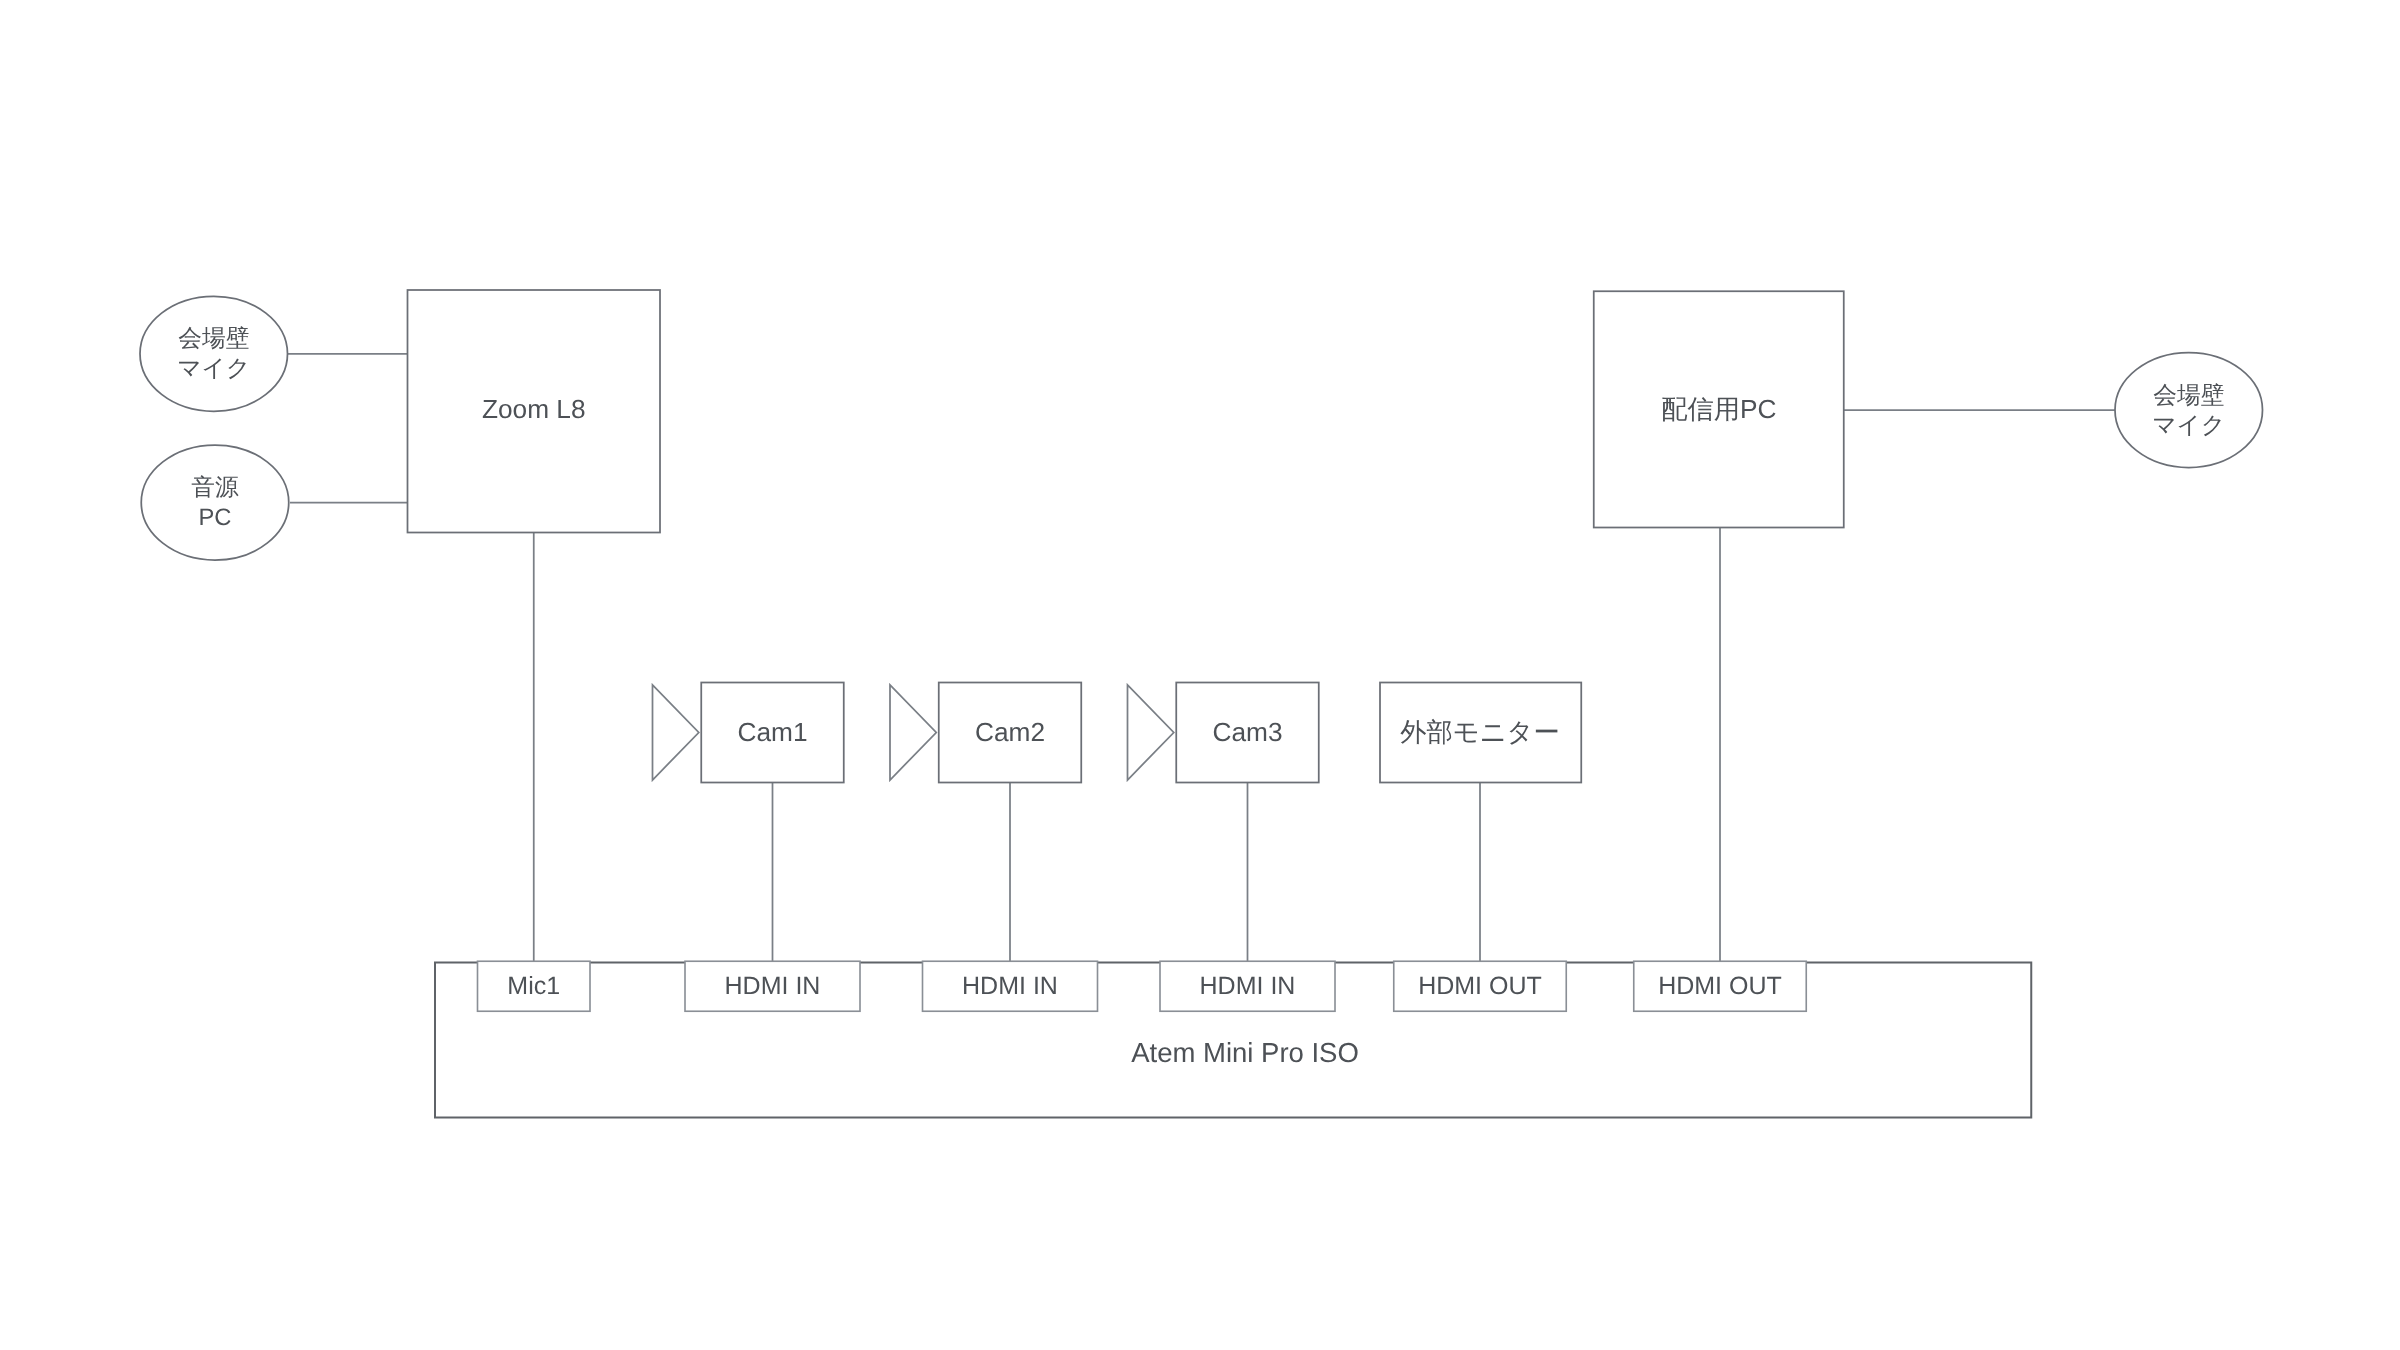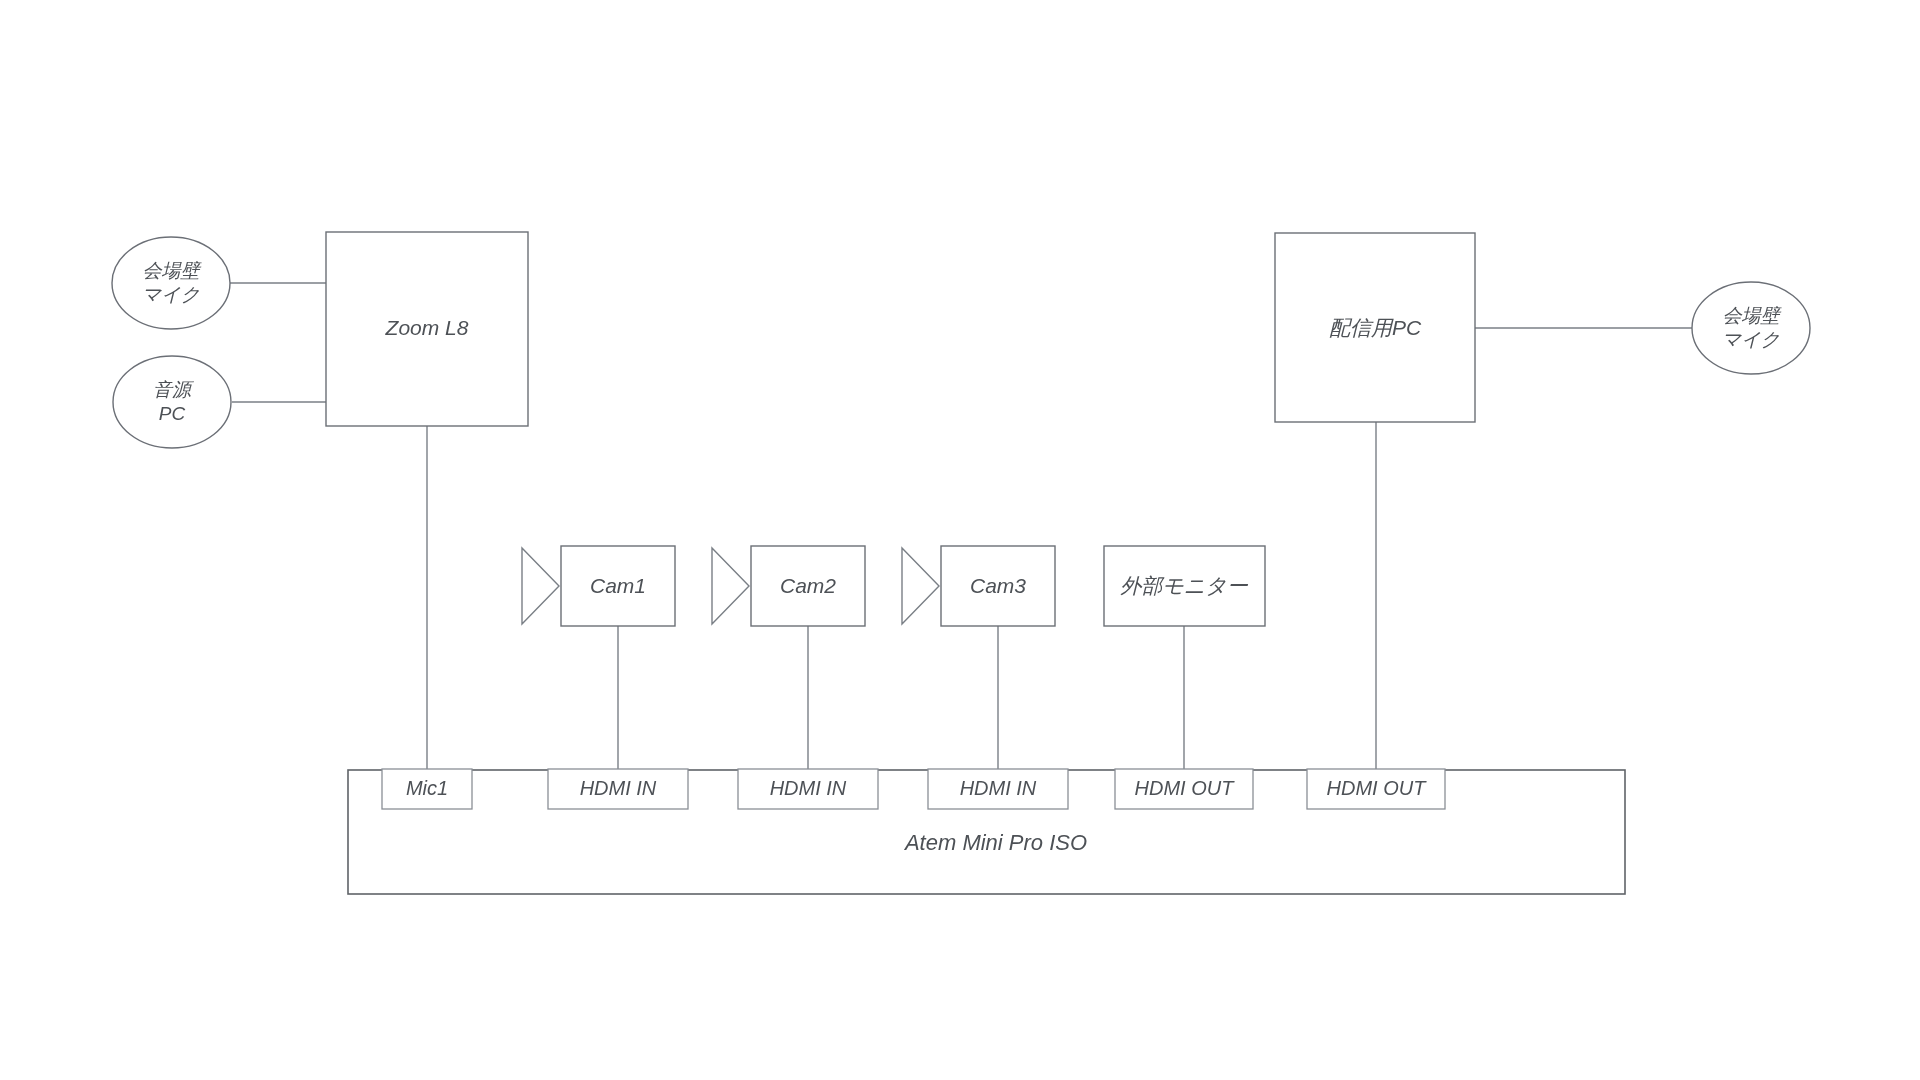--- a/index.html
+++ b/index.html
@@ -11,21 +11,20 @@
     width: 1920px;
     height: 1080px;
     overflow: hidden;
     font-family: "Liberation Sans", "DejaVu Sans", sans-serif;
   }
   #diagram-root {
     position: relative;
     width: 1920px;
     height: 1080px;
     background: #ffffff;
-    font-style: italic;
   }
   svg#diagram-svg {
     position: absolute;
     top: 0;
     left: 0;
     width: 1920px;
     height: 1080px;
     display: block;
   }
   .node-shape {

